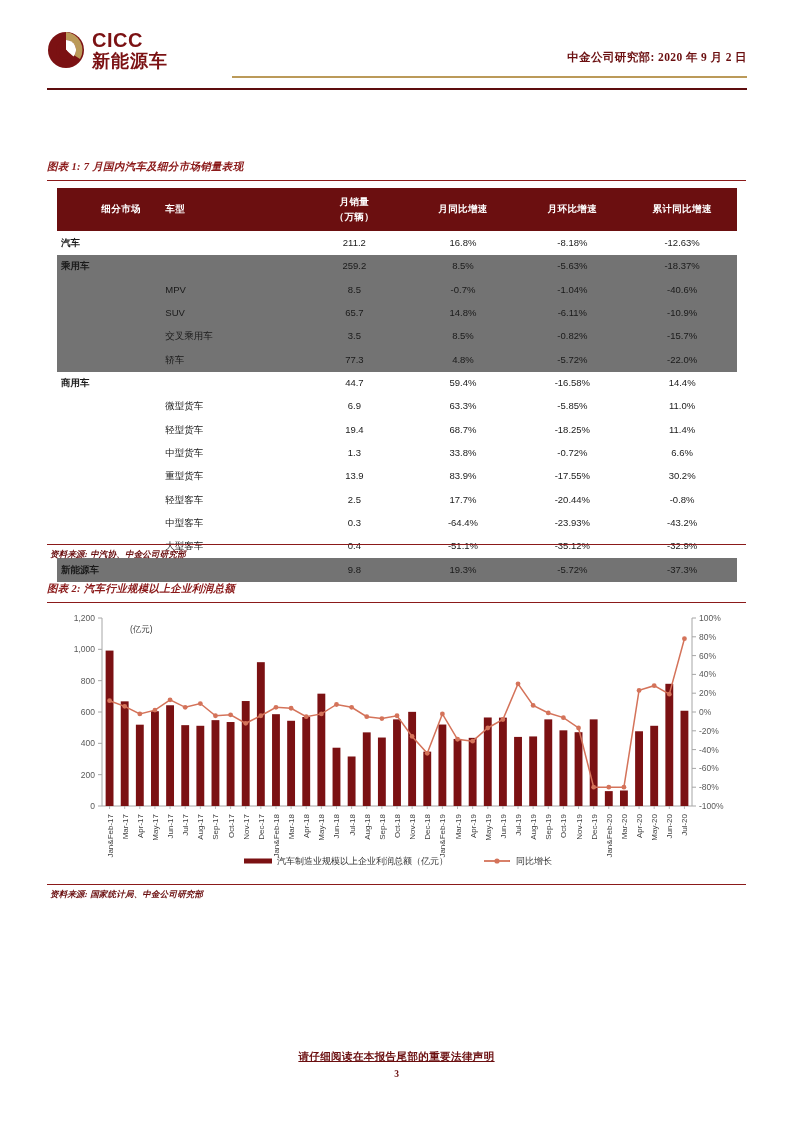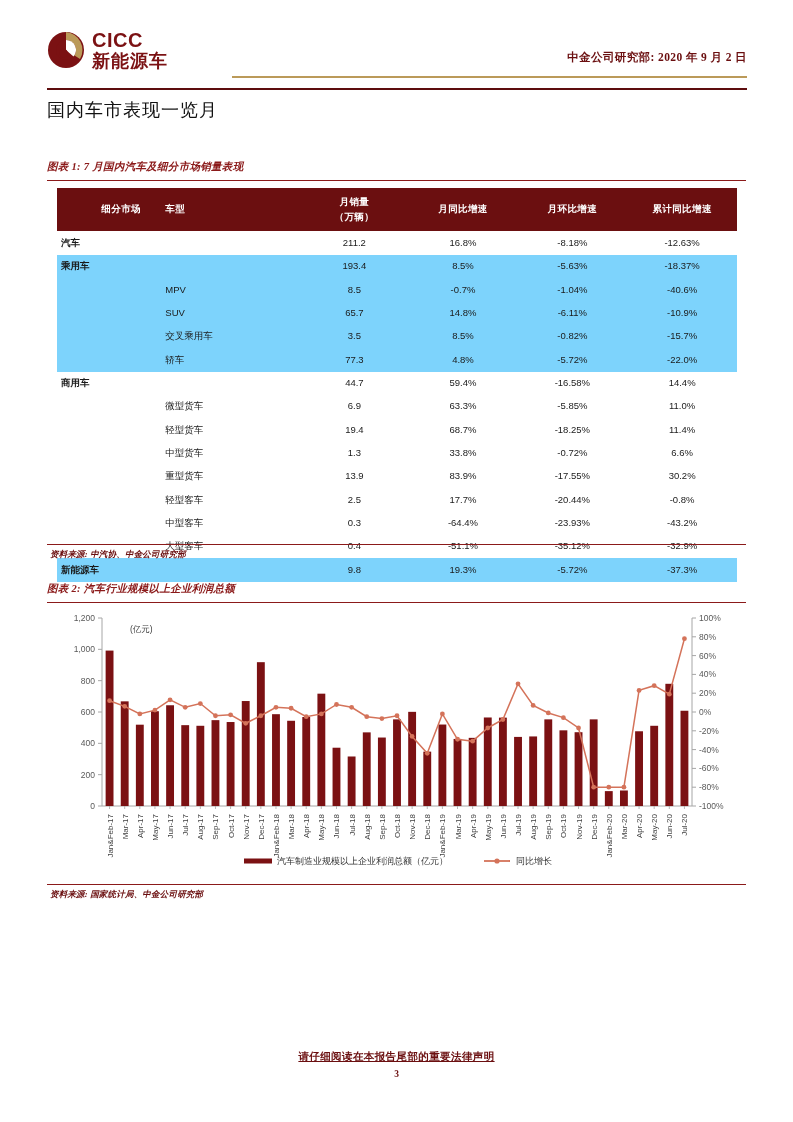--- a/index.html
+++ b/index.html
@@ -161,21 +161,21 @@
     font-size: 10px;
   }
   td.c-model {
     text-align: left;
     padding-left: 44px;
     font-family: "Liberation Serif", serif;
     font-size: 10px;
   }
   td.c-model.latin { font-family: "Liberation Sans", sans-serif; font-size: 9.5px; }
   td.c-num { text-align: center; }
-  tr.shaded td { background: #7dd3fc; }
+  tr.shaded td { background: #737373; }
 
   .tbl-rule-top, .tbl-rule-bot {
     position: absolute;
     left: 47px;
     right: 47px;
     height: 1.2px;
     background: #8b1a1a;
   }
   .tbl-rule-bot { top: 544px; }
 
@@ -281,21 +281,20 @@
       <div class="logo-text">
         <span class="logo-cicc">CICC</span>
         <span class="logo-cn">新能源车</span>
       </div>
     </div>
     <div class="header-right">中金公司研究部: 2020 年 9 月 2 日</div>
     <div class="header-rule-gold"></div>
     <div class="header-rule-dark"></div>
   </div>
 
-  <div class="section-title">国内车市表现一览月</div>
 
   <div class="ex1-caption">图表 1: 7 月国内汽车及细分市场销量表现</div>
   <div class="ex1-caption-rule"></div>
 
   <table class="data">
     <thead>
       <tr>
         <th class="th-seg">细分市场</th>
         <th class="th-model">车型</th>
         <th class="th-num">
@@ -312,21 +311,21 @@
           <td class="c-seg">汽车</td>
           <td class="c-model"></td>
           <td class="c-num">211.2</td>
           <td class="c-num">16.8%</td>
           <td class="c-num">-8.18%</td>
           <td class="c-num">-12.63%</td>
         </tr>
         <tr class="shaded">
           <td class="c-seg">乘用车</td>
           <td class="c-model"></td>
-          <td class="c-num">193.4</td>
+          <td class="c-num">259.2</td>
           <td class="c-num">8.5%</td>
           <td class="c-num">-5.63%</td>
           <td class="c-num">-18.37%</td>
         </tr>
         <tr class="shaded">
           <td class="c-seg"></td>
           <td class="c-model latin">MPV</td>
           <td class="c-num">8.5</td>
           <td class="c-num">-0.7%</td>
           <td class="c-num">-1.04%</td>

